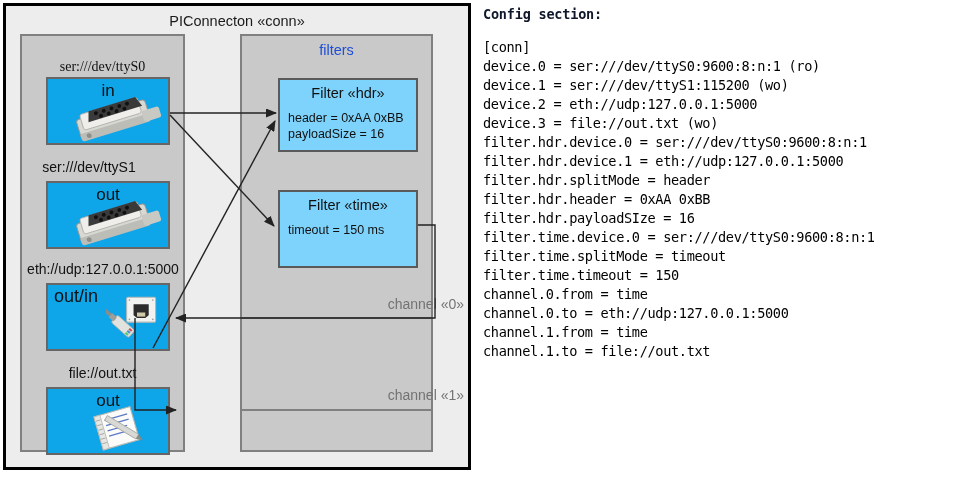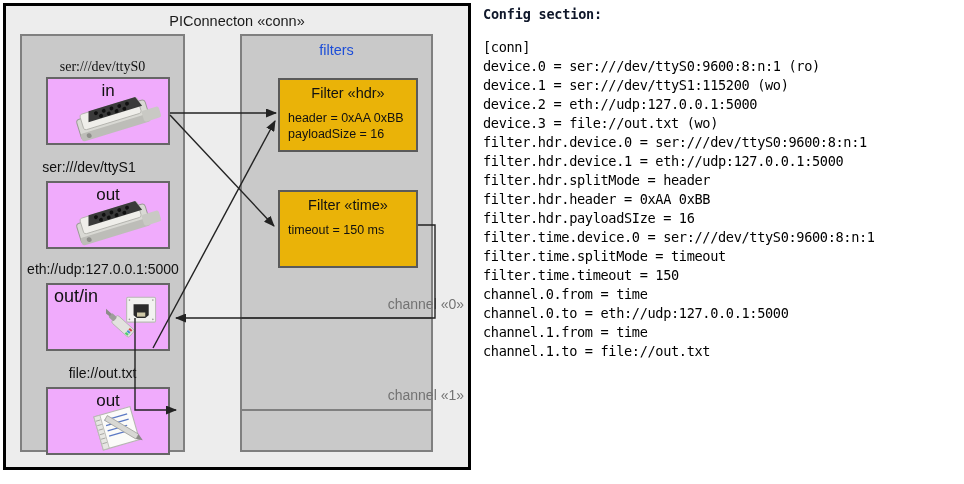--- a/index.html
+++ b/index.html
@@ -66,40 +66,40 @@
     position: absolute;
     width: 100%;
     text-align: center;
     font-size: 14px;
     color: #111111;
     white-space: nowrap;
   }
   .wbox {
     position: absolute;
     box-sizing: border-box;
-    background: #f0abfc;
+    background: #0ea5e9;
     border: 2px solid #666666;
     overflow: hidden;
   }
   .wbox-caption {
     position: absolute;
     left: 0;
     top: 2px;
     width: 100%;
     text-align: center;
     font-size: 17px;
     color: #111111;
     z-index: 3;
   }
 
   
   .fbox {
     position: absolute;
     box-sizing: border-box;
-    background: #eab308;
+    background: #7dd3fc;
     border: 2px solid #5a5a5a;
   }
   .fbox-name {
     position: absolute;
     left: 0;
     top: 5px;
     width: 100%;
     text-align: center;
     font-size: 14.5px;
     color: #111111;

